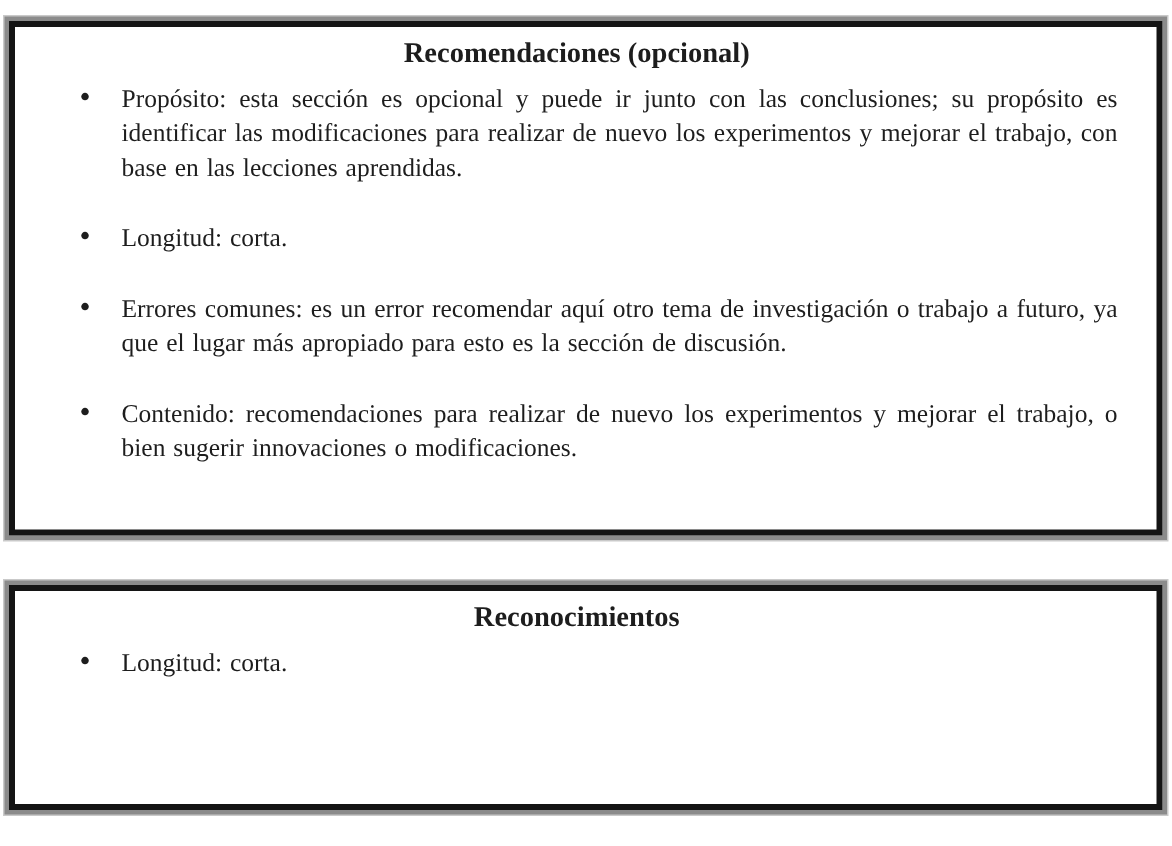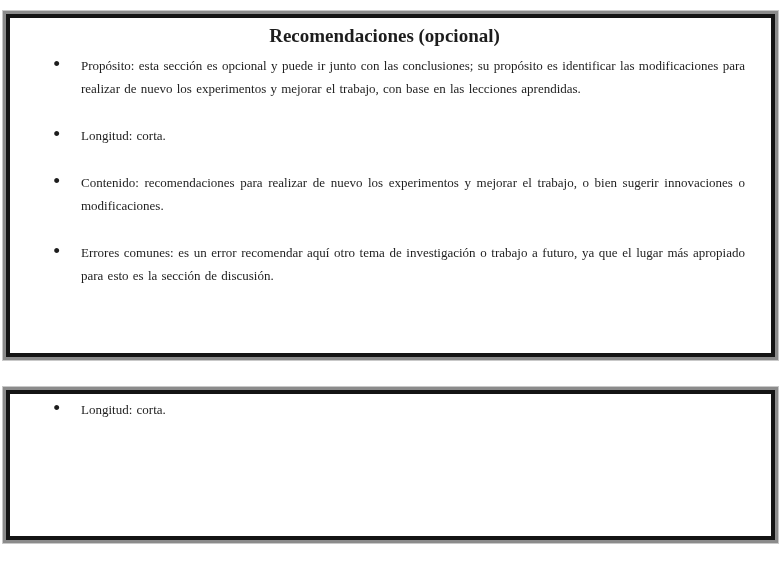--- a/index.html
+++ b/index.html
@@ -45,21 +45,21 @@
     text-align: center;
     margin: 2px 0 6px 0;
   }
   ul.bullets {
     list-style: none;
     margin: 0;
     padding: 0 0 0 57px;
   }
   ul.bullets li {
     position: relative;
-    font-size: 13px;
+    font-size: 17px;
     line-height: 23px;
     text-align: justify;
     margin: 0 0 24px 0;
     word-spacing: 1px;
   }
   ul.bullets li::before {
     content: "\2022";
     position: absolute;
     left: -28px;
     top: -1px;
@@ -70,24 +70,25 @@
 </head>
 <body>
 
 <div class="page">
 
   <section class="box box--recomendaciones">
     <h2 class="box-title">Recomendaciones (opcional)</h2>
     <ul class="bullets">
         <li>Propósito: esta sección es opcional y puede ir junto con las conclusiones; su propósito es identificar las modificaciones para realizar de nuevo los experimentos y mejorar el trabajo, con base en las lecciones aprendidas.</li>
         <li>Longitud: corta.</li>
+        <li>Errores comunes: es un error recomendar aquí otro tema de investigación o trabajo a futuro, ya que el lugar más apropiado para esto es la sección de discusión.</li>
         <li>Contenido: recomendaciones para realizar de nuevo los experimentos y mejorar el trabajo, o bien sugerir innovaciones o modificaciones.</li>
-        <li>Errores comunes: es un error recomendar aquí otro tema de investigación o trabajo a futuro, ya que el lugar más apropiado para esto es la sección de discusión.</li>
       </ul>
   </section>
 
   <section class="box box--reconocimientos">
+    <h2 class="box-title">Reconocimientos</h2>
     <ul class="bullets">
         <li>Longitud: corta.</li>
       </ul>
   </section>
 
 </div>
 
 </body></html>

